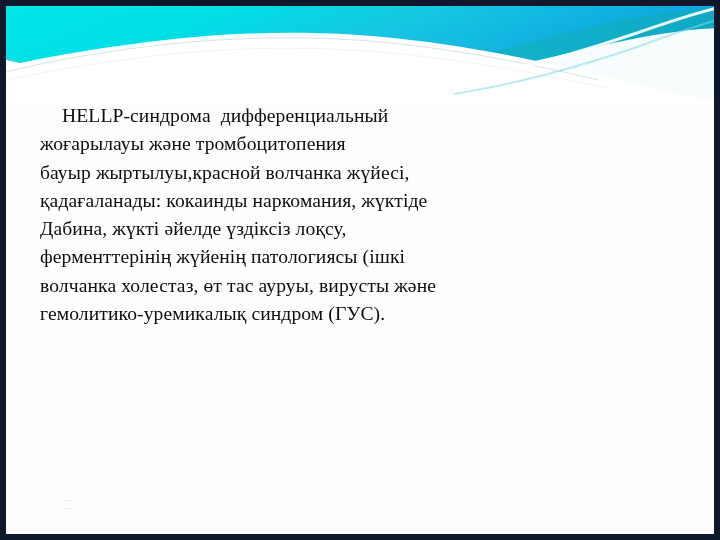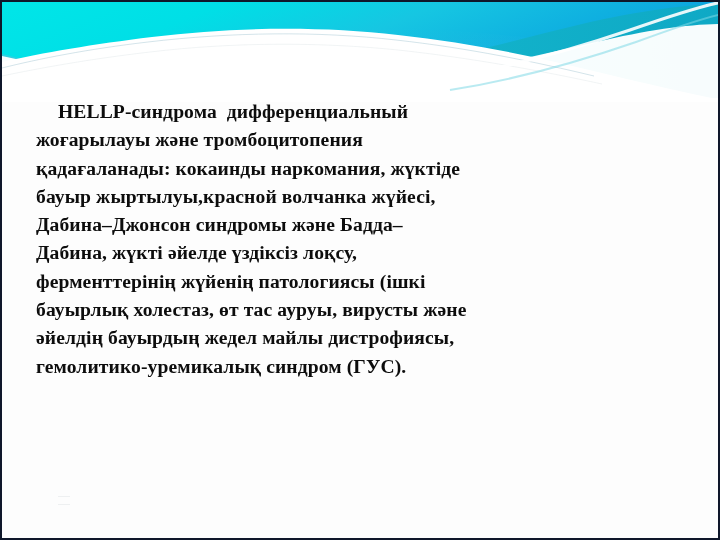--- a/index.html
+++ b/index.html
@@ -13,23 +13,22 @@
     background: #ffffff;
     font-family: "Liberation Serif", "DejaVu Serif", serif;
   }
 
   #slide {
     position: relative;
     width: 720px;
     height: 540px;
     background: #fdfdfd;
     box-sizing: border-box;
-    border: 2px solid #0f172a;
+    border: 6px solid #0f172a;
     overflow: hidden;
-    font-weight: bold;
   }
 
   
   #header-banner {
     position: absolute;
     left: 0;
     top: 0;
     width: 720px;
     height: 100px;
     overflow: hidden;
@@ -114,25 +113,23 @@
 
       <path d="M720,12 C702,16 672,26 634,40 C576,60 512,78 448,88" fill="none" stroke="#7fd9e6" stroke-width="2" opacity="0.55"></path>
 
       <rect x="0" y="96" width="720" height="4" fill="#ffffff"></rect>
     </svg>
   </div>
 
   <div id="body-text">
     <div class="text-line first-line">HELLP-синдрома  дифференциальный</div>
     <div class="text-line">жоғарылауы және тромбоцитопения</div>
+    <div class="text-line">бауыр жыртылуы,красной волчанка жүйесі,</div>
     <div class="text-line">қадағаланады: кокаинды наркомания, жүктіде</div>
-    <div class="text-line">бауыр жыртылуы,красной волчанка жүйесі,</div>
-    <div class="text-line">Дабина–Джонсон синдромы және Бадда–</div>
     <div class="text-line">Дабина, жүкті әйелде үздіксіз лоқсу,</div>
     <div class="text-line">ферменттерінің жүйенің патологиясы (ішкі</div>
-    <div class="text-line">бауырлық холестаз, өт тас ауруы, вирусты және</div>
-    <div class="text-line">әйелдің бауырдың жедел майлы дистрофиясы,</div>
+    <div class="text-line">волчанка холестаз, өт тас ауруы, вирусты және</div>
     <div class="text-line">гемолитико-уремикалық синдром (ГУС).</div>
   </div>
 
   <div id="footer-artifact"></div>
 
 </div>
 
 </body></html>

